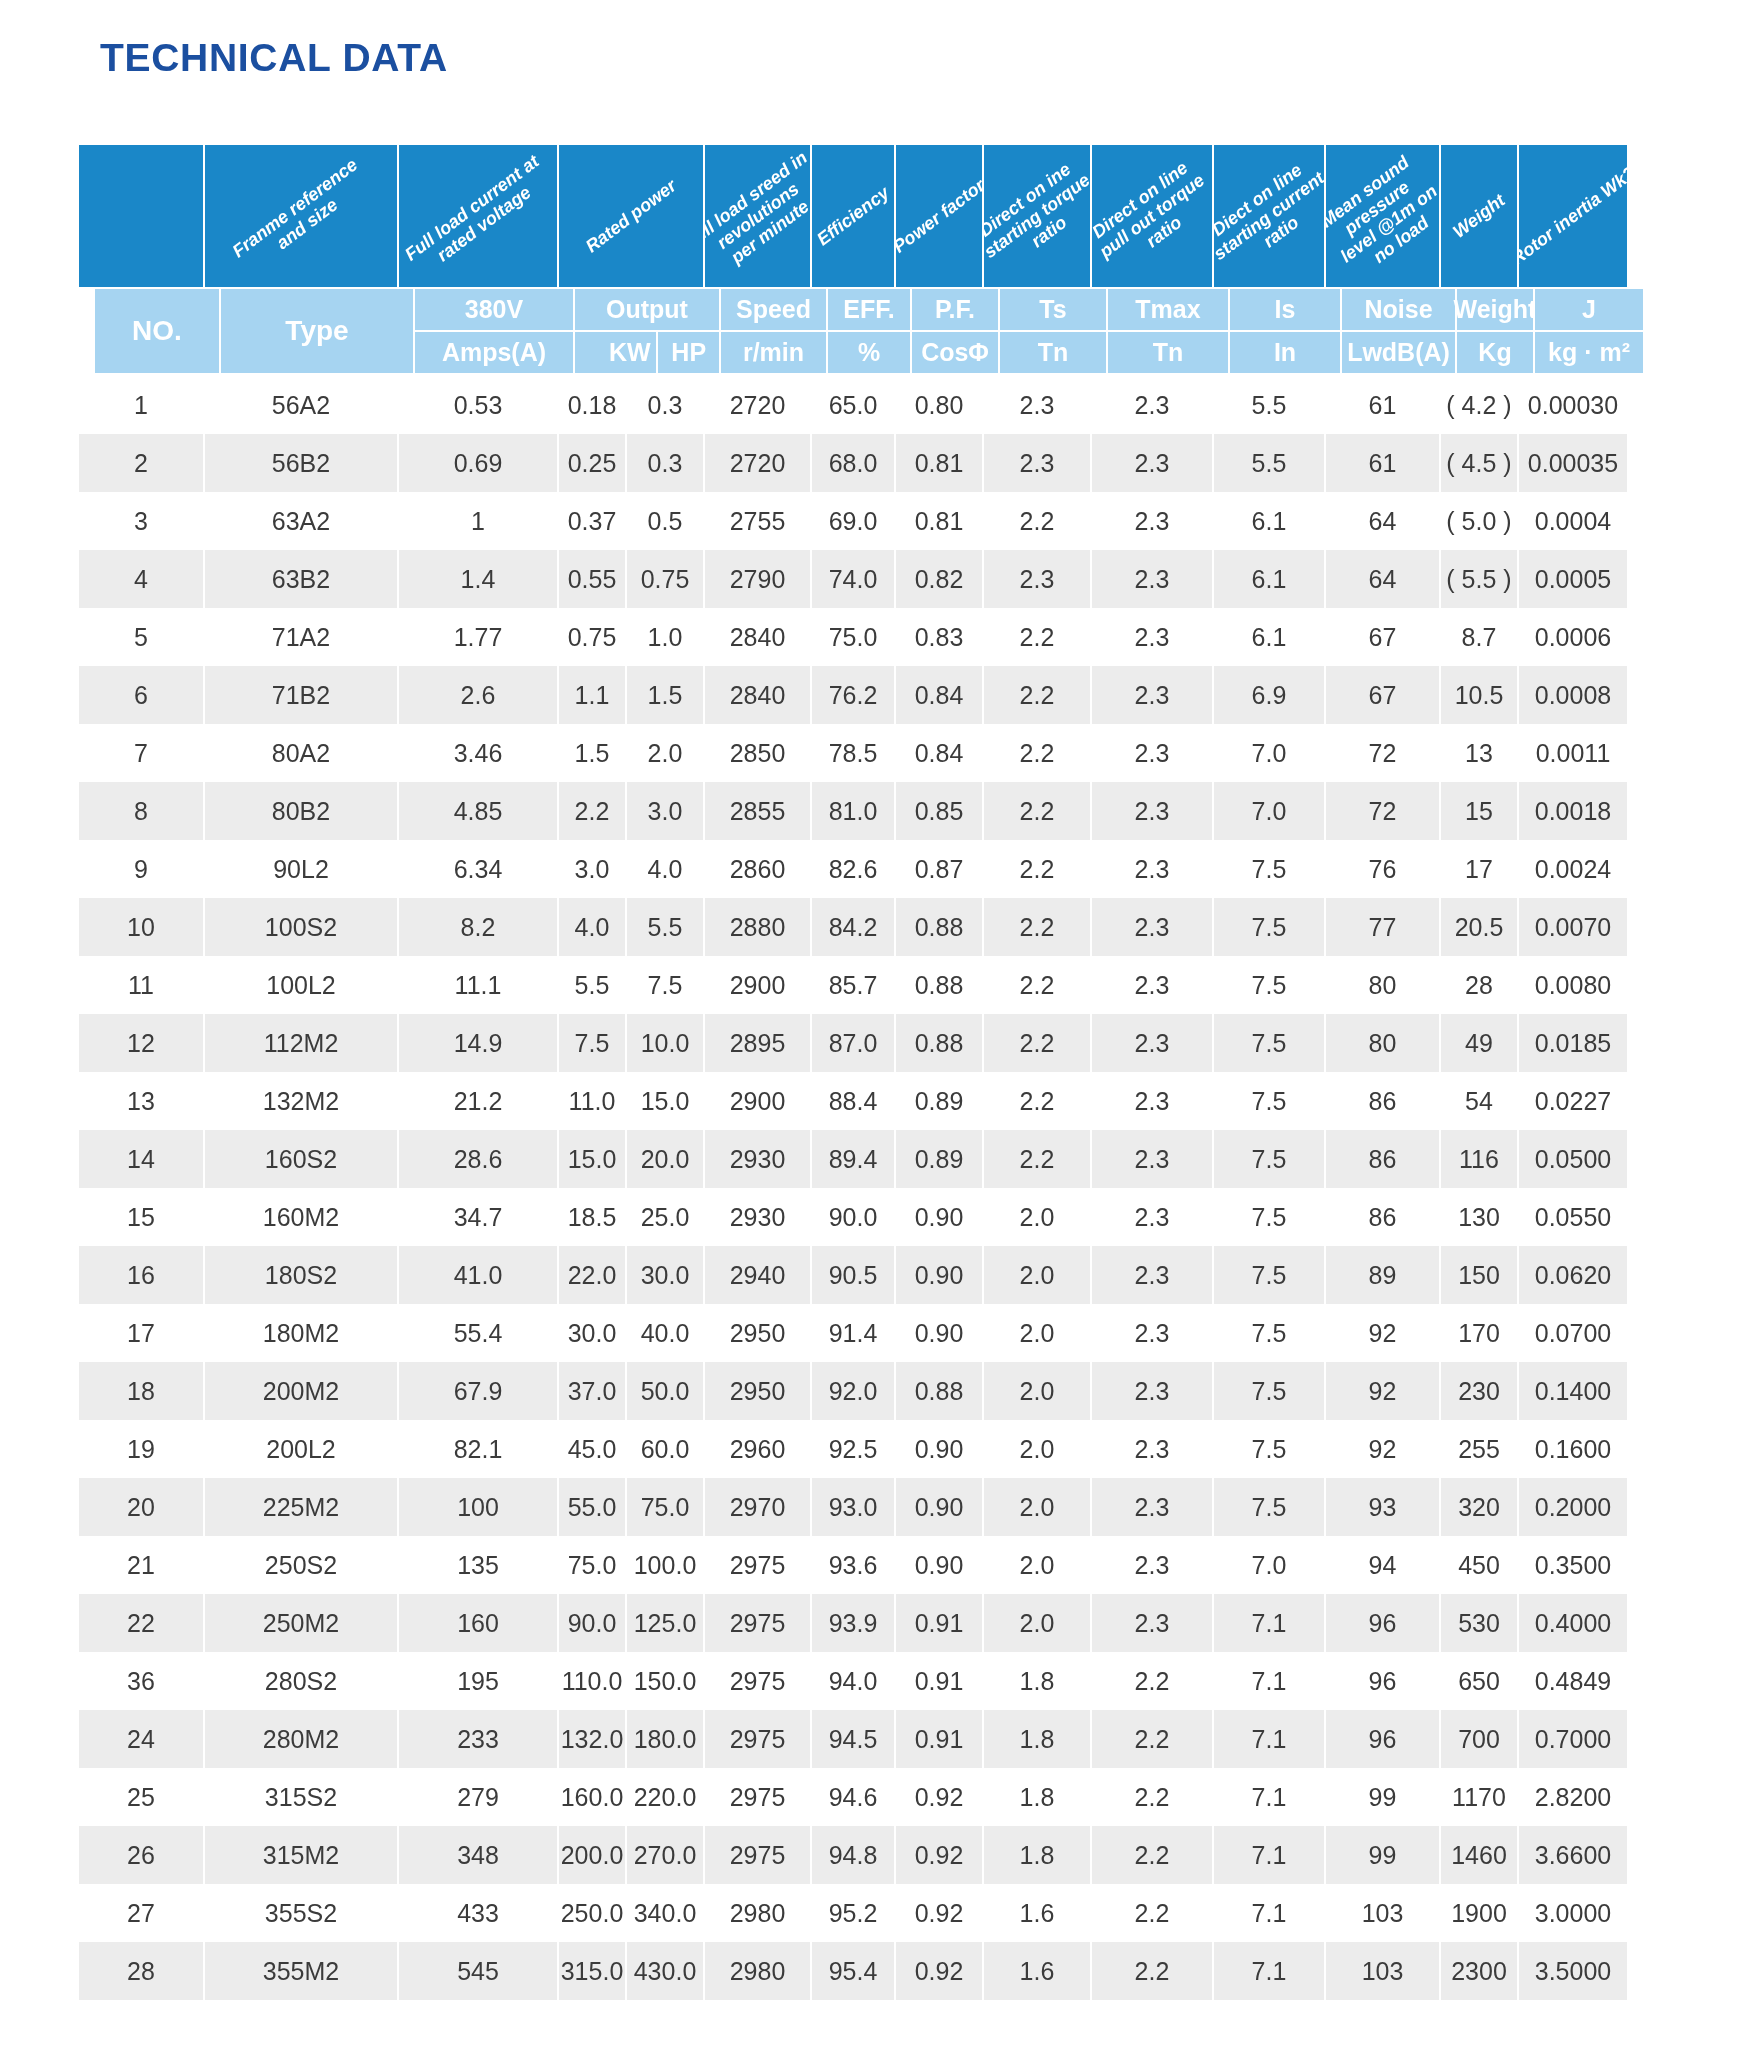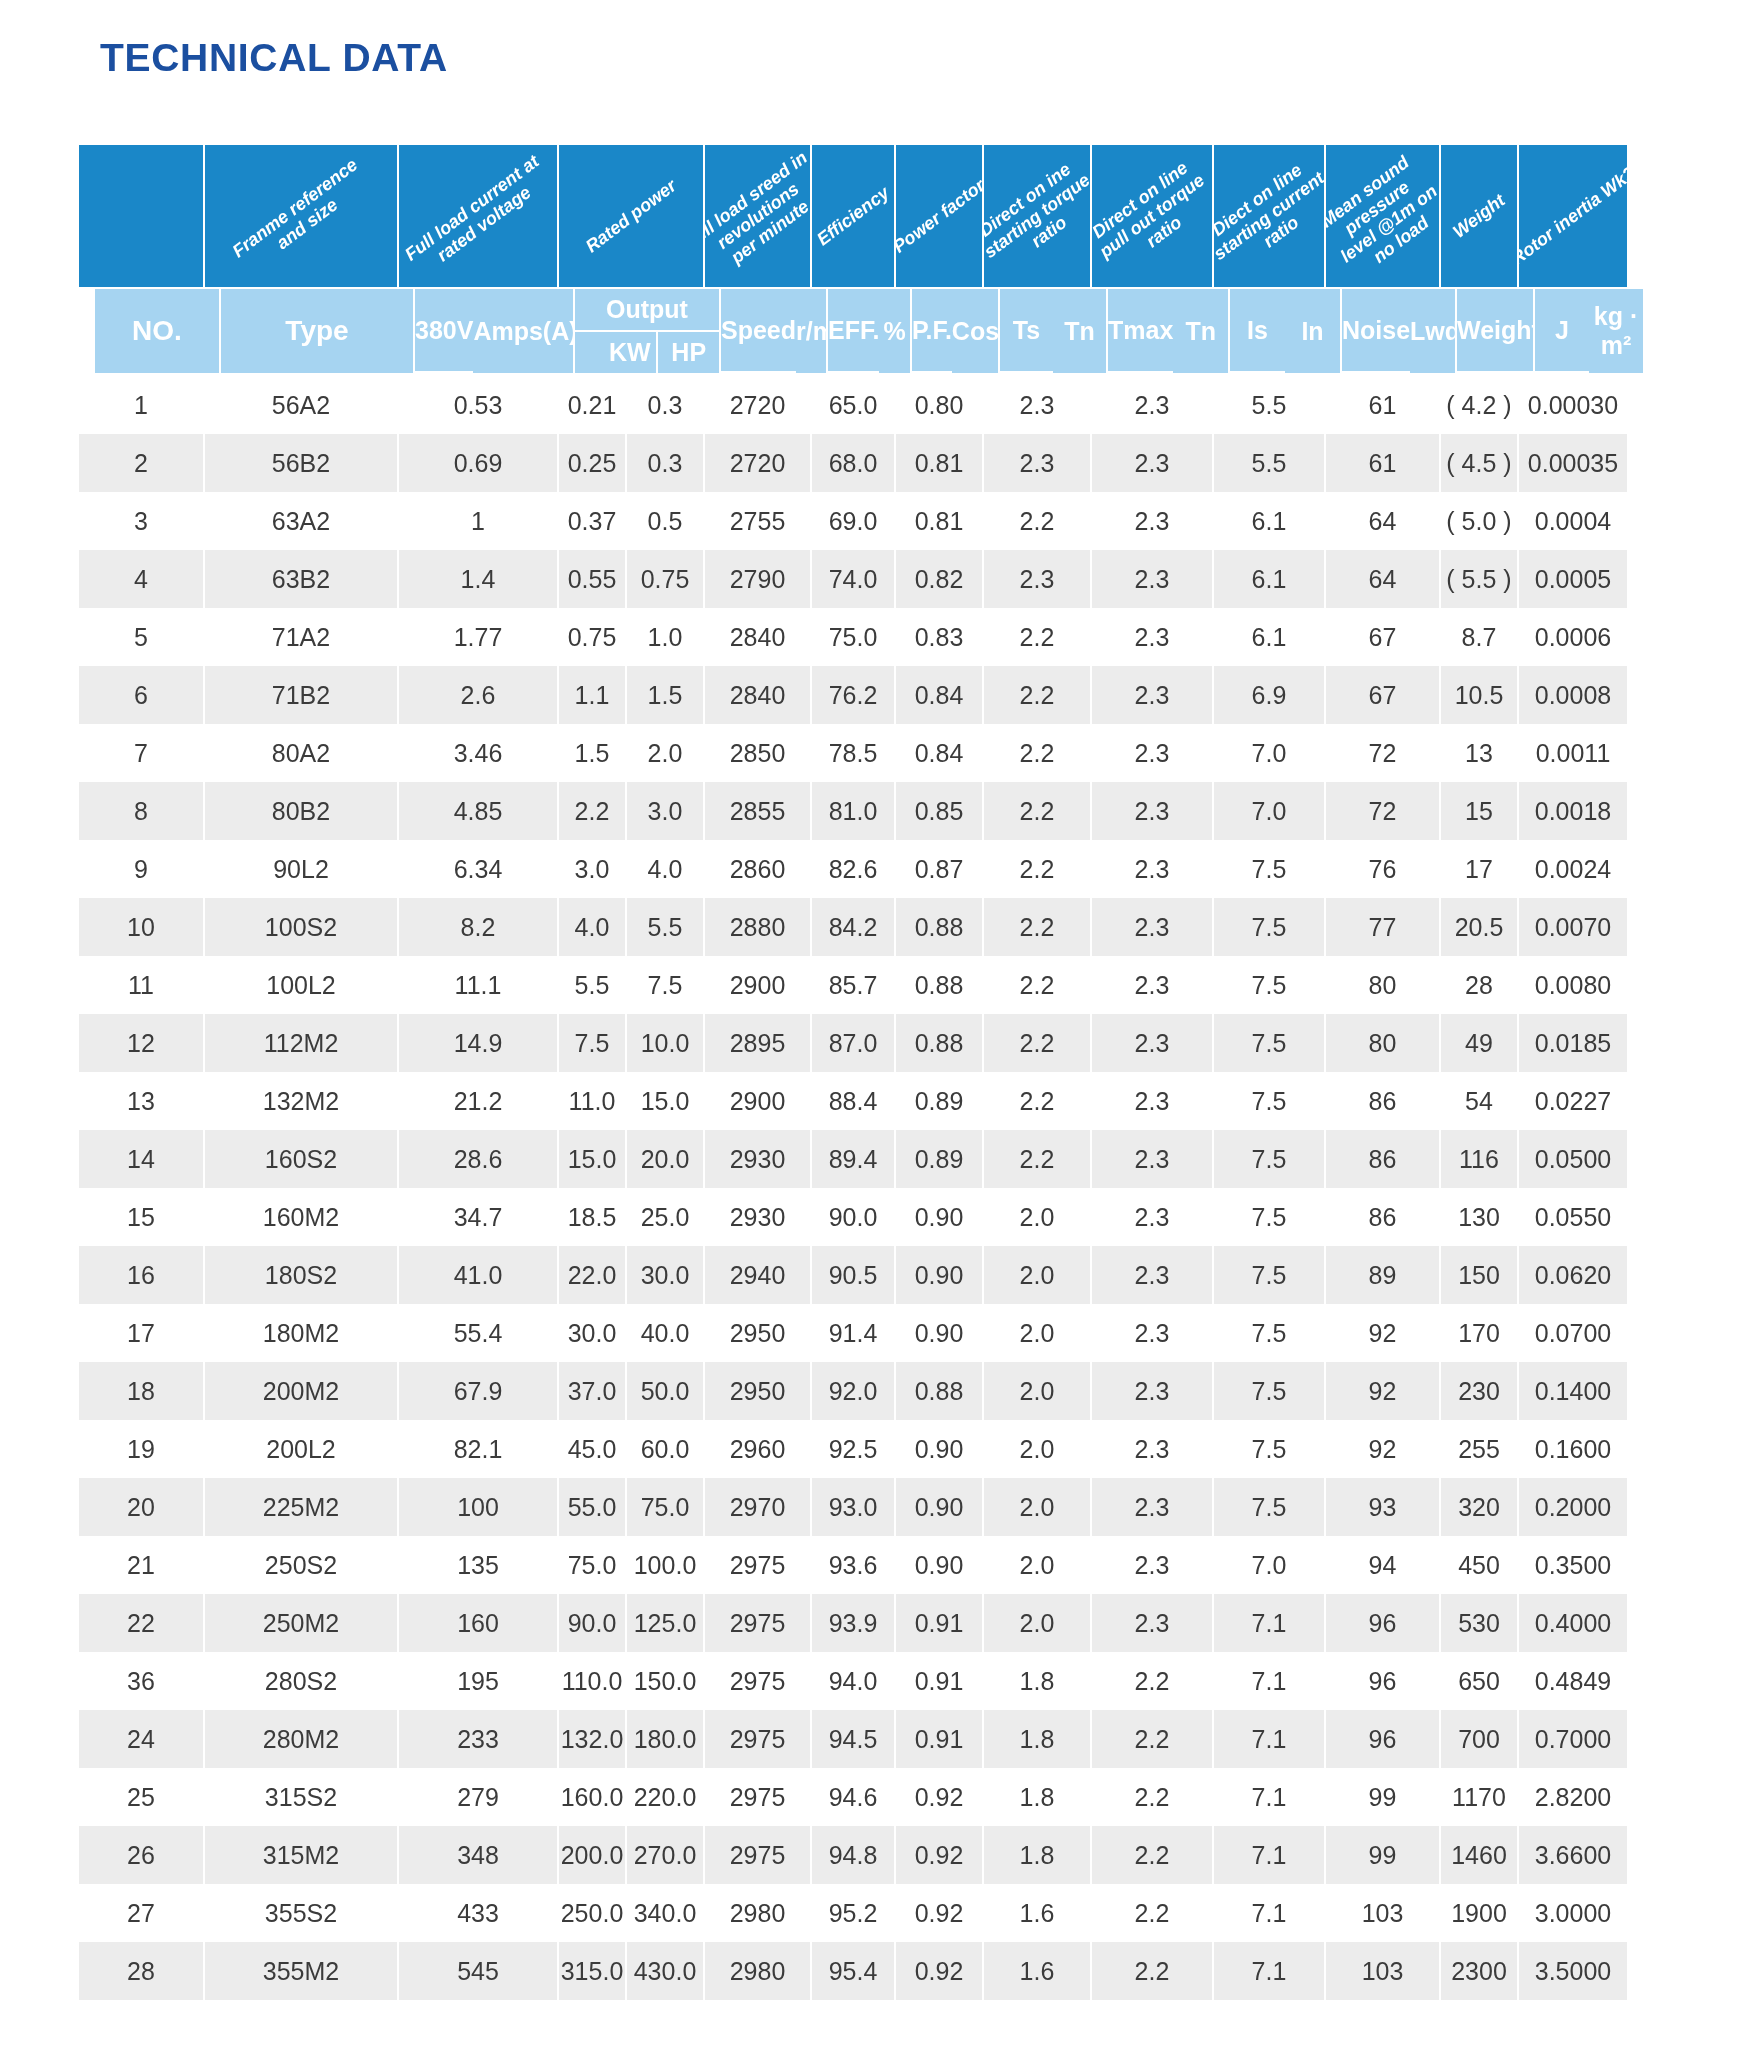--- a/index.html
+++ b/index.html
@@ -60,21 +60,21 @@
   .ucell,.single,.out-block{
     background:var(--header_light);
     border-right:2.1px solid #fff;
     color:#fff;font-weight:bold;
   }
   .band-light > :last-child{border-right:none;}
   .single{
     display:flex;align-items:center;justify-content:center;
     font-size:28px;
   }
-  .ucell{display:flex;flex-direction:row;text-align:center;}
+  .ucell{display:flex;flex-direction:column;text-align:center;}
   .ucell .top,.ucell .bot{
     flex:1;display:flex;align-items:center;justify-content:center;
     font-size:25px;
   }
   .ucell .top{border-bottom:2.1px solid #fff;}
   .out-block{display:flex;flex-direction:column;grid-column:span 2;}
   .out-top{flex:1;display:flex;align-items:center;justify-content:center;font-size:25px;border-bottom:2.1px solid #fff;}
   .out-bot{flex:1;display:flex;}
   .out-bot .kw{flex:98;display:flex;align-items:center;justify-content:center;font-size:25px;border-right:2.1px solid #fff;padding-left:28px;}
   .out-bot .hp{flex:111;display:flex;align-items:center;justify-content:center;font-size:25px;}
@@ -232,21 +232,21 @@
         <div class="top">J</div>
         <div class="bot">kg · m²</div>
       </div>
     </div>
 
     <div class="tbody" id="tbody">
   <div class="trow">
     <div class="tcell">1</div>
     <div class="tcell">56A2</div>
     <div class="tcell">0.53</div>
-    <div class="tcell">0.21</div>
+    <div class="tcell">0.18</div>
     <div class="tcell">0.3</div>
     <div class="tcell">2720</div>
     <div class="tcell">65.0</div>
     <div class="tcell">0.80</div>
     <div class="tcell">2.3</div>
     <div class="tcell">2.3</div>
     <div class="tcell">5.5</div>
     <div class="tcell">61</div>
     <div class="tcell">( 4.2 )</div>
     <div class="tcell">0.00030</div>

